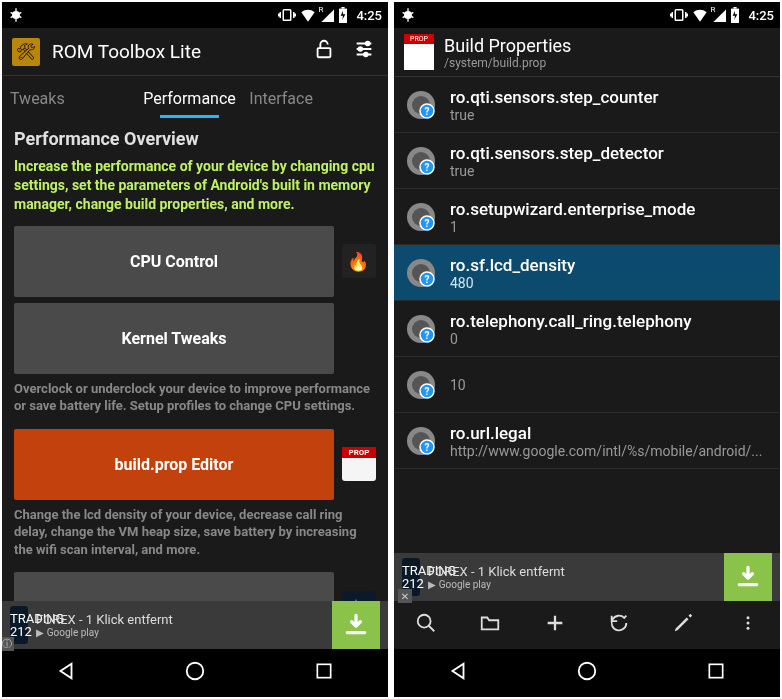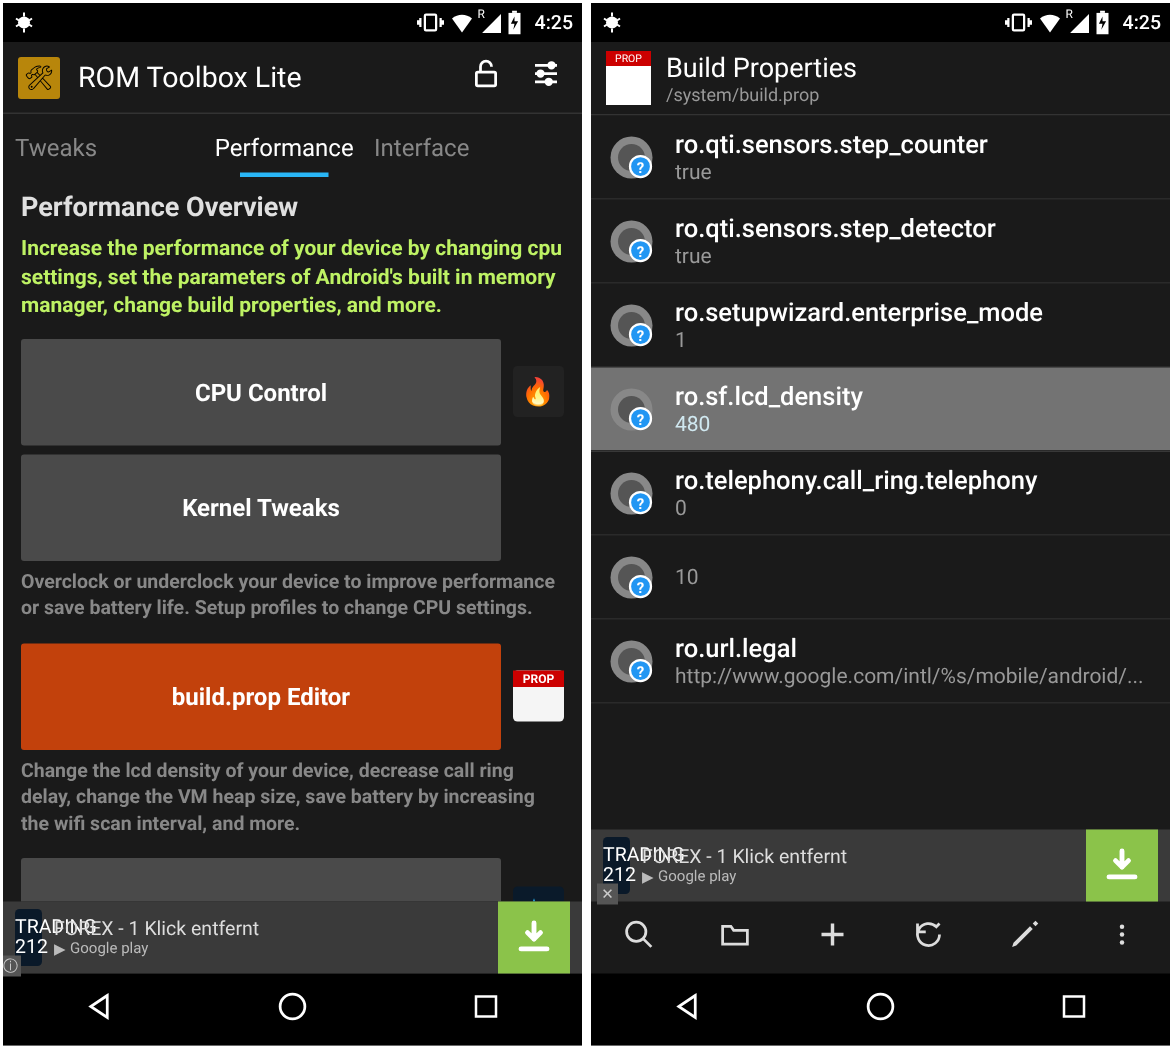--- a/index.html
+++ b/index.html
@@ -40,21 +40,21 @@
 .nav-bar .nb { color: #fff; font-size: 20px; width: 60px; text-align: center; }
 
 .header2 { display: flex; align-items: center; padding: 6px 10px; gap: 10px; background: #1a1a1a; border-bottom: 1px solid #333; }
 .doc-icon { width: 30px; height: 36px; background: #fff; position: relative; display: flex; flex-direction: column; }
 .doc-icon .red { background: #c00; color: #fff; font-size: 7px; text-align: center; padding: 1px 0; }
 .header2-text { flex: 1; }
 .header2-title { color: #fff; font-size: 18px; }
 .header2-sub { color: #999; font-size: 12px; }
 .prop-list { flex: 1; overflow: hidden; background: #1a1a1a; }
 .prop-row { display: flex; align-items: center; padding: 8px 10px; gap: 12px; min-height: 56px; border-bottom: 1px solid #2a2a2a; }
-.prop-row.sel { background: #737373; }
+.prop-row.sel { background: #0c4a6e; }
 .gear { width: 34px; height: 34px; position: relative; flex-shrink: 0; }
 .gear svg { width: 34px; height: 34px; }
 .prop-text { flex: 1; overflow: hidden; }
 .prop-key { color: #fff; font-size: 17px; font-weight: 500; white-space: nowrap; overflow: hidden; text-overflow: ellipsis; }
 .prop-val { color: #999; font-size: 14px; white-space: nowrap; overflow: hidden; text-overflow: ellipsis; }
 .prop-row.sel .prop-val { color: #d0e8f0; }
 .toolbar2 { height: 48px; background: #1a1a1a; display: flex; align-items: center; justify-content: space-around; }
 .toolbar2 .tb { color: #ddd; font-size: 20px; width: 40px; text-align: center; }
 .ad2-wrapper { position: relative; }
 .ad2-wrapper .ad-close { left: 4px; top: 36px; }

